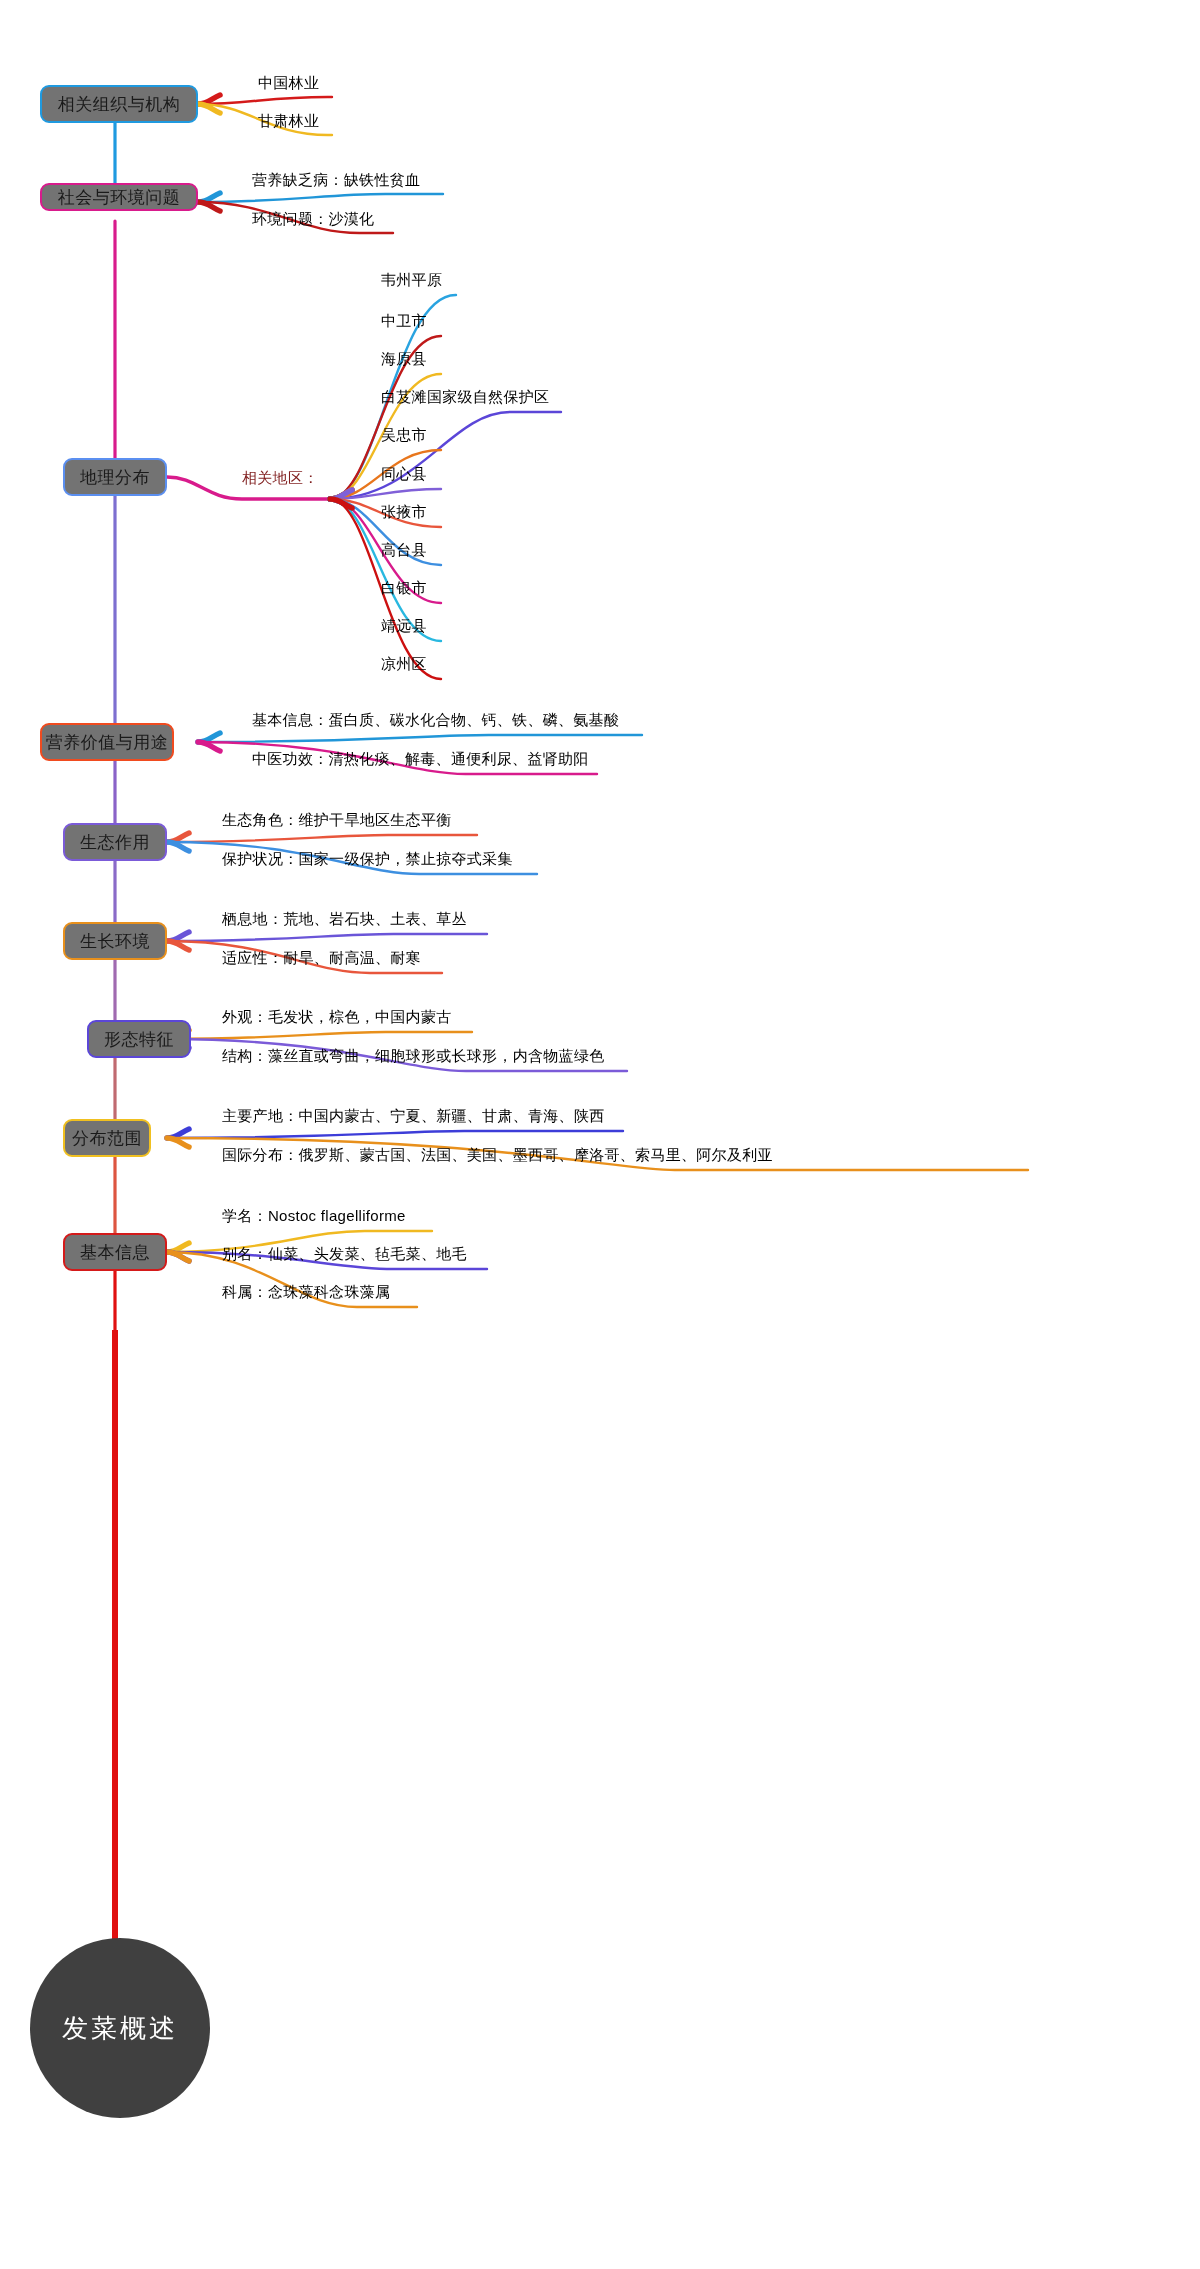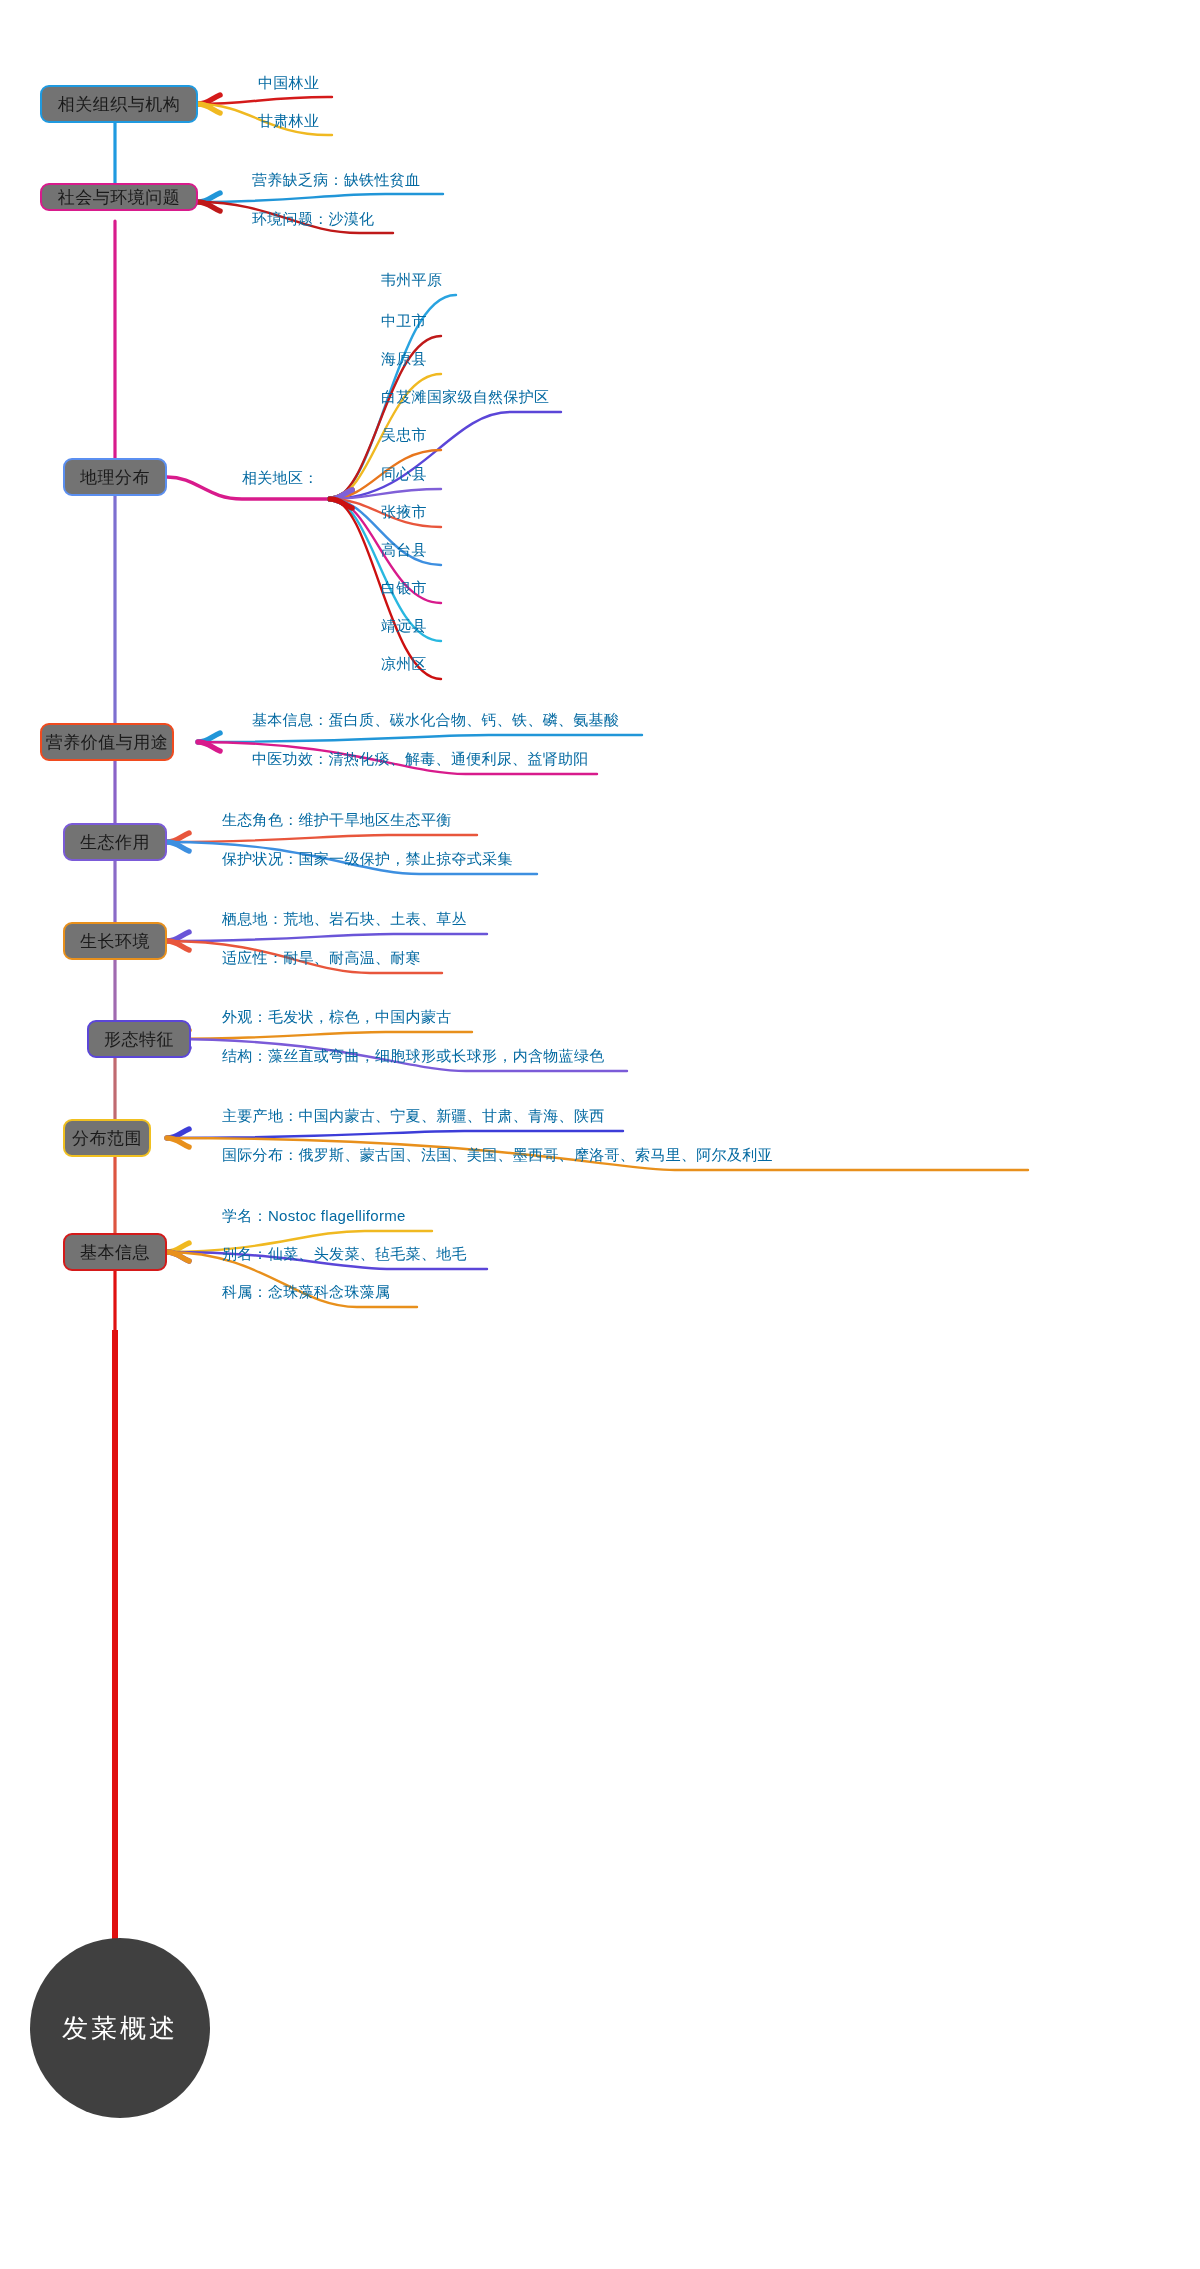--- a/index.html
+++ b/index.html
@@ -35,29 +35,29 @@
   }
   .node.lvl1 {
     border-width: 2.5px;
     font-size: 17px;
     padding: 0 14px;
     height: 38px;
   }
   .leaf {
     position: absolute;
     font-size: 15px;
-    color: #0369a1;
+    color: #000000;
     white-space: nowrap;
     letter-spacing: 0.3px;
     line-height: 1;
   }
   .sublabel {
     position: absolute;
     font-size: 15px;
-    color: #0369a1;
+    color: #7f1d1d;
     white-space: nowrap;
     letter-spacing: 0.3px;
   }
   .root {
     position: absolute;
     border-radius: 50%;
     background: #2fa855;
     display: flex;
     align-items: center;
     justify-content: center;

